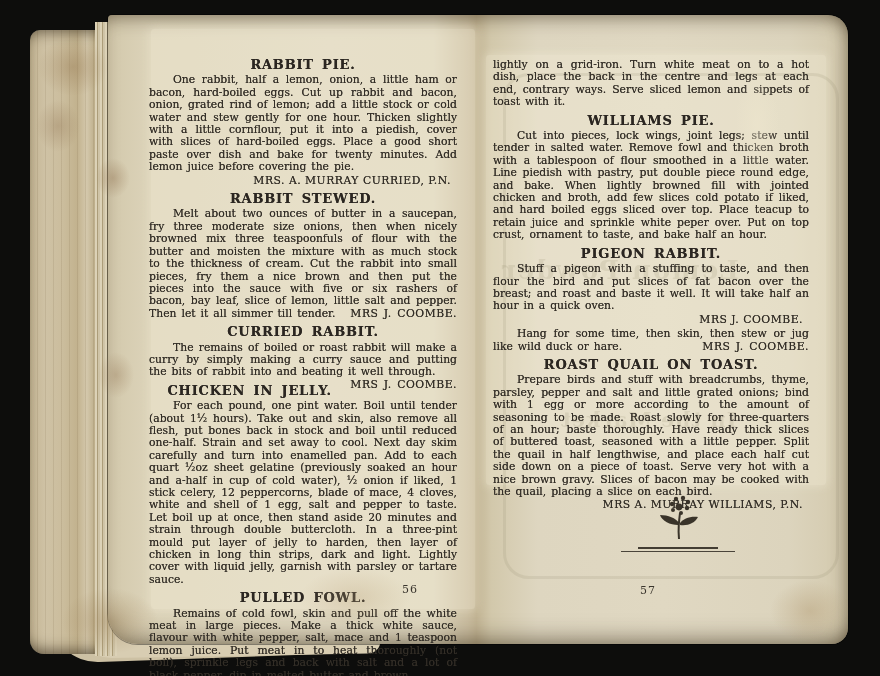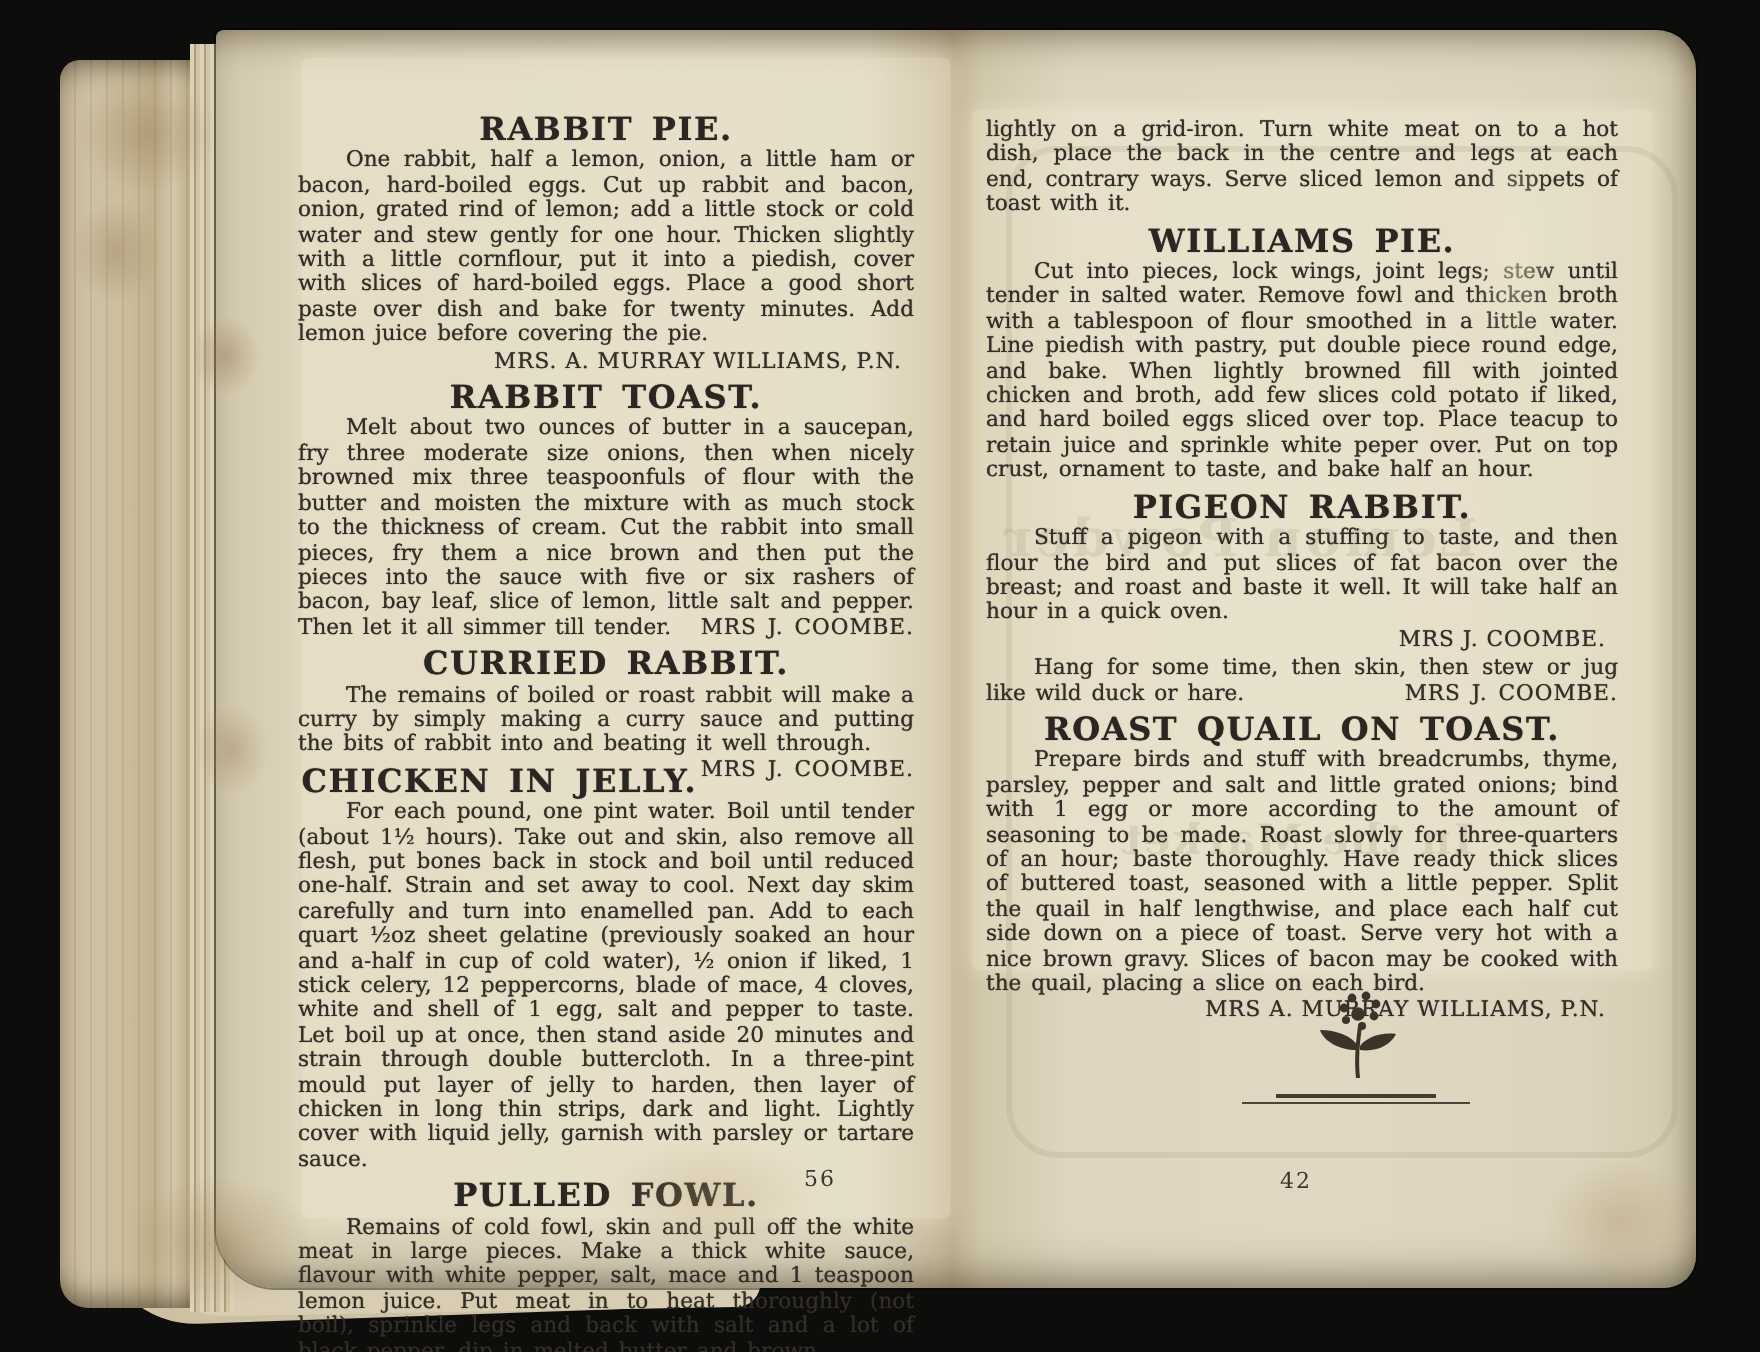--- a/index.html
+++ b/index.html
@@ -36,21 +36,21 @@
   .textblock-tint{position:absolute;background:rgba(248,244,222,.33);box-shadow:0 0 10px 2px rgba(248,244,222,.33);border-radius:3px;pointer-events:none;}
   #tint-left{left:43px;top:14px;width:324px;height:580px;}
   #tint-right{left:378px;top:40px;width:340px;height:430px;}
   .stain{position:absolute;border-radius:50%;pointer-events:none;}
   
   .text-col{position:absolute;color:#332e27;font-size:10.8px;line-height:12.4px;
     text-shadow:0 0 .5px rgba(51,46,39,.85);}
   #left-col{left:41px;top:38px;width:308px;}
   #right-col{left:385px;top:44px;width:316px;}
   .heading{
-    text-align:center;font-weight:bold;font-size:16px;letter-spacing:.8px;word-spacing:3px;
+    text-align:center;font-weight:bold;font-size:13px;letter-spacing:.8px;word-spacing:3px;
     color:#2b2621;margin:6px 0 3px 0;
   }
   .para{text-align:justify;margin:0;word-spacing:1.5px;}
   .para{text-indent:24px;}
   .para.no-indent{text-indent:0;}
   .sig-inline{float:right;letter-spacing:.5px;text-indent:0;}
   .sig-line{text-align:right;letter-spacing:.5px;padding-right:6px;margin:1px 0 2px 0;}
   .page-number{position:absolute;color:#3a352d;font-size:11px;letter-spacing:1px;text-align:center;width:40px;}
   #page-number-left{left:282px;top:568px;}
   #page-number-right{left:520px;top:569px;}
@@ -80,22 +80,22 @@
   <div id="tint-left" class="textblock-tint"></div>
   <div id="tint-right" class="textblock-tint"></div>
 
   <div id="ghost-frame"></div>
   <div id="ghost-text-top" class="ghost">Lemon Powder</div>
   <div id="ghost-text-mid" class="ghost">In the Market</div>
 
   <div id="left-col" class="text-col">
       <div class="heading">RABBIT PIE.</div>
       <div class="para">One rabbit, half a lemon, onion, a little ham or bacon, hard-boiled eggs.  Cut up rabbit and bacon, onion, grated rind of lemon; add a little stock or cold water and stew gently for one hour.  Thicken slightly with a little cornflour, put it into a piedish, cover with slices of hard-boiled eggs.  Place a good short paste over dish and bake for twenty minutes.  Add lemon juice before covering the pie.</div>
-      <div class="sig-line">MRS. A. MURRAY WILLIAMS, P.N.</div>
-      <div class="heading">RABBIT TOAST.</div>
+      <div class="sig-line">MRS. A. MURRAY CURRIED, P.N.</div>
+      <div class="heading">RABBIT STEWED.</div>
       <div class="para"><span>Melt about two ounces of butter in a saucepan, fry three moderate size onions, then when nicely browned mix three teaspoonfuls of flour with the butter and moisten the mixture with as much stock to the thickness of cream.  Cut the rabbit into small pieces, fry them a nice brown and then put the pieces into the sauce with five or six rashers of bacon, bay leaf, slice of lemon, little salt and pepper.  Then let it all simmer till tender.&nbsp;&nbsp;</span><span class="sig-inline">MRS J. COOMBE.</span></div>
       <div class="heading">CURRIED RABBIT.</div>
       <div class="para"><span>The remains of boiled or roast rabbit will make a curry by simply making a curry sauce and putting the bits of rabbit into and beating it well through.&nbsp;&nbsp;</span><span class="sig-inline">MRS J. COOMBE.</span></div>
       <div class="heading">CHICKEN IN JELLY.</div>
       <div class="para">For each pound, one pint water.  Boil until tender (about 1½ hours).  Take out and skin, also remove all flesh, put bones back in stock and boil until reduced one-half.  Strain and set away to cool.  Next day skim carefully and turn into enamelled pan.  Add to each quart ½oz sheet gelatine (previously soaked an hour and a-half in cup of cold water), ½ onion if liked, 1 stick celery, 12 peppercorns, blade of mace, 4 cloves, white and shell of 1 egg, salt and pepper to taste.  Let boil up at once, then stand aside 20 minutes and strain through double buttercloth.  In a three-pint mould put layer of jelly to harden, then layer of chicken in long thin strips, dark and light.  Lightly cover with liquid jelly, garnish with parsley or tartare sauce.</div>
       <div class="heading">PULLED FOWL.</div>
       <div class="para">Remains of cold fowl, skin and pull off the white meat in large pieces.  Make a thick white sauce, flavour with white pepper, salt, mace and 1 teaspoon lemon juice.  Put meat in to heat thoroughly (not boil), sprinkle legs and back with salt and a lot of black pepper, dip in melted butter and brown</div>
     </div>
   <div id="page-number-left" class="page-number">56</div>
 
@@ -125,21 +125,21 @@
         <circle cx="36" cy="7" r="2.2"></circle>
         <circle cx="35" cy="13" r="2.2"></circle>
         <circle cx="29" cy="18" r="2.0"></circle>
         <circle cx="21" cy="15" r="2.0"></circle>
       </g>
     </svg>
     <div id="ornament-rule-short"></div>
     <div id="ornament-rule-long"></div>
   </div>
 
-  <div id="page-number-right" class="page-number">42</div>
+  <div id="page-number-right" class="page-number">57</div>
 </div>
 
 <div class="stain" style="left:38px;top:38px;width:70px;height:58px;background:radial-gradient(closest-side,rgba(148,118,78,.38),rgba(148,118,78,0));"></div>
 <div class="stain" style="left:36px;top:100px;width:44px;height:52px;background:radial-gradient(closest-side,rgba(140,110,75,.32),rgba(140,110,75,0));"></div>
 <div class="stain" style="left:96px;top:158px;width:34px;height:40px;background:radial-gradient(closest-side,rgba(146,116,82,.4),rgba(146,116,82,0));"></div>
 <div class="stain" style="left:98px;top:352px;width:36px;height:46px;background:radial-gradient(closest-side,rgba(146,116,82,.34),rgba(146,116,82,0));"></div>
 <div class="stain" style="left:62px;top:588px;width:96px;height:66px;background:radial-gradient(closest-side,rgba(158,132,92,.42),rgba(158,132,92,0));"></div>
 <div class="stain" style="left:300px;top:568px;width:110px;height:60px;background:radial-gradient(closest-side,rgba(185,162,120,.3),rgba(185,162,120,0));"></div>
 <div class="stain" style="left:770px;top:580px;width:80px;height:62px;background:radial-gradient(closest-side,rgba(172,146,104,.38),rgba(172,146,104,0));"></div>
 <div class="stain" style="left:735px;top:70px;width:44px;height:110px;background:radial-gradient(closest-side,rgba(238,230,206,.55),rgba(238,230,206,0));"></div>

